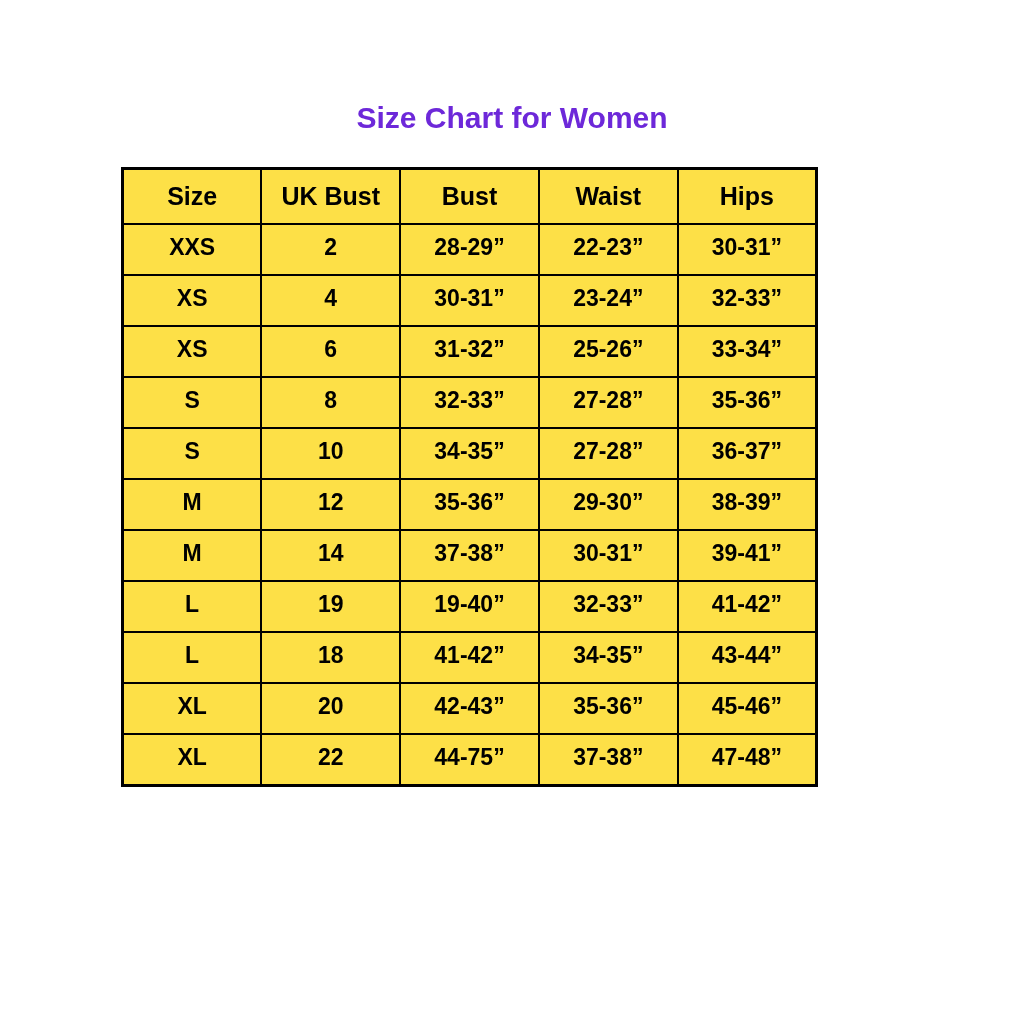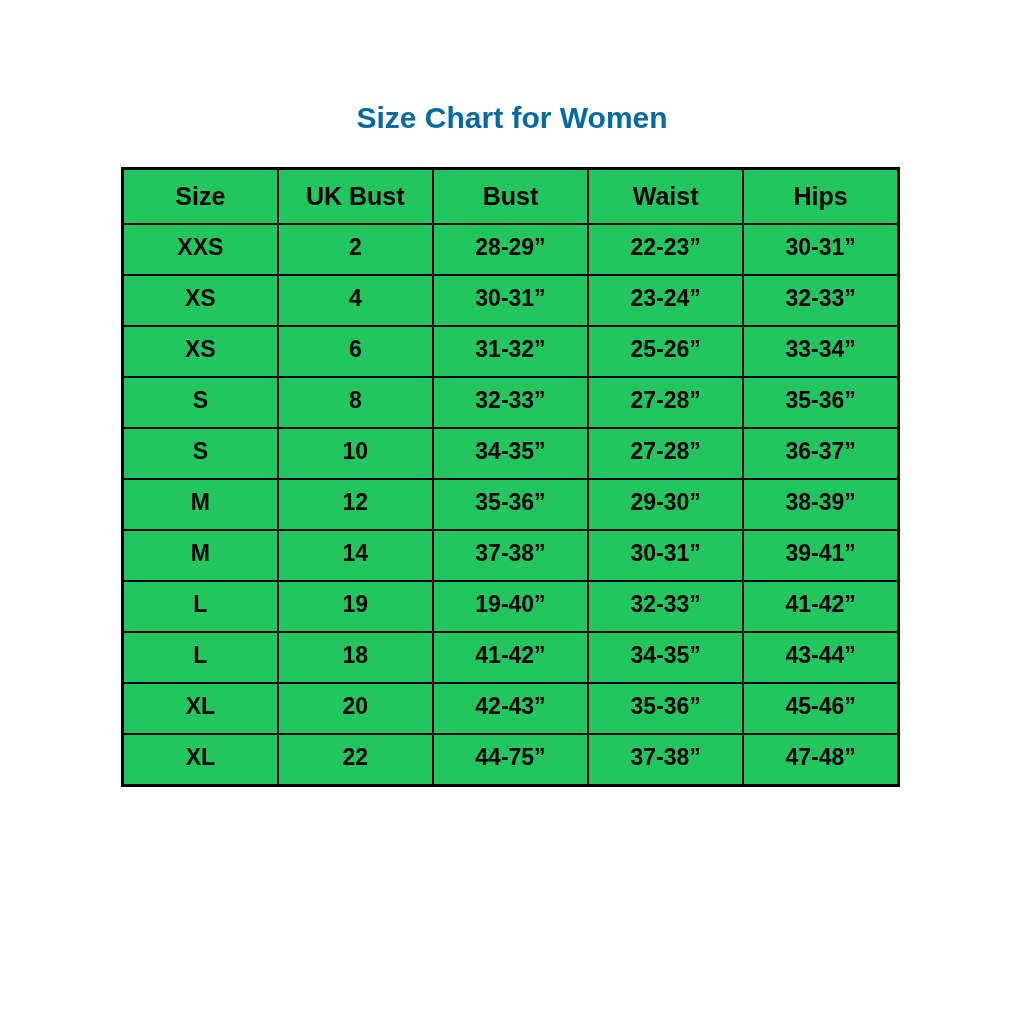--- a/index.html
+++ b/index.html
@@ -15,31 +15,31 @@
   .page-title {
     position: absolute;
     top: 101px;
     left: 0;
     width: 100%;
     margin: 0;
     text-align: center;
     font-size: 30px;
     line-height: 34px;
     font-weight: bold;
-    color: #0369a1;
+    color: #6d28d9;
   }
   table.size-chart {
     position: absolute;
     top: 167px;
     left: 121px;
-    width: 779px;
+    width: 697px;
     border-collapse: collapse;
     table-layout: fixed;
     border: 3px solid #000000;
-    background: #22c55e;
+    background: #fde047;
   }
   table.size-chart th,
   table.size-chart td {
     border: 2px solid #000000;
     text-align: center;
     vertical-align: middle;
     font-weight: bold;
     color: #000000;
     padding: 0;
     overflow: hidden;

